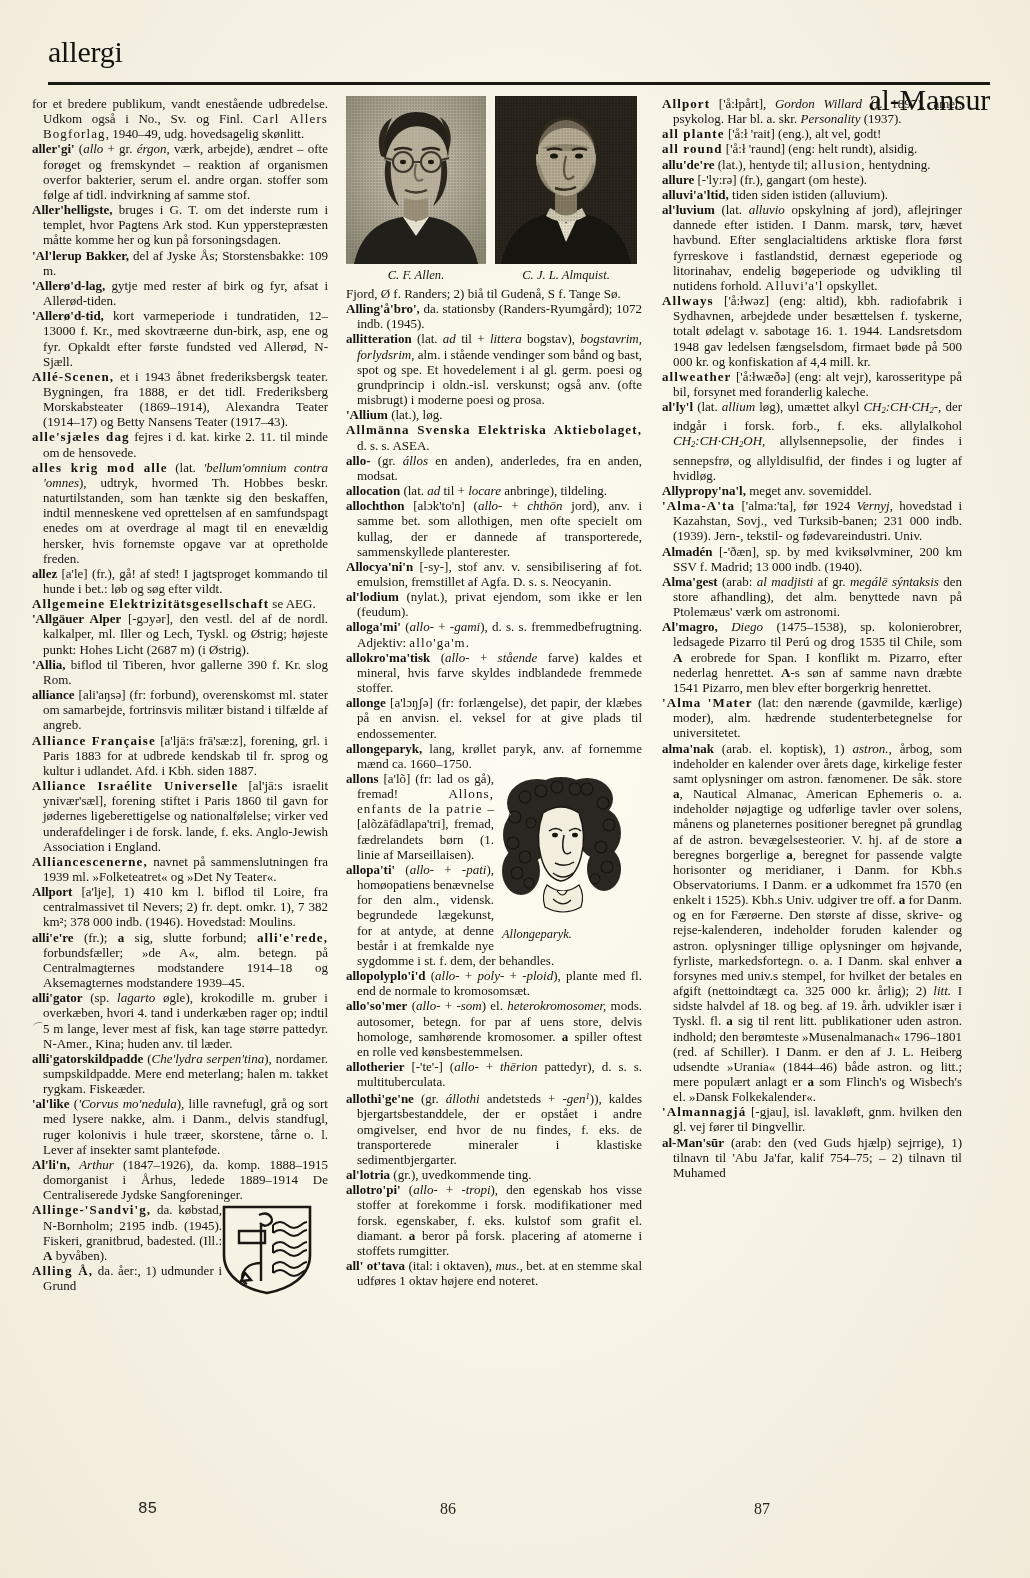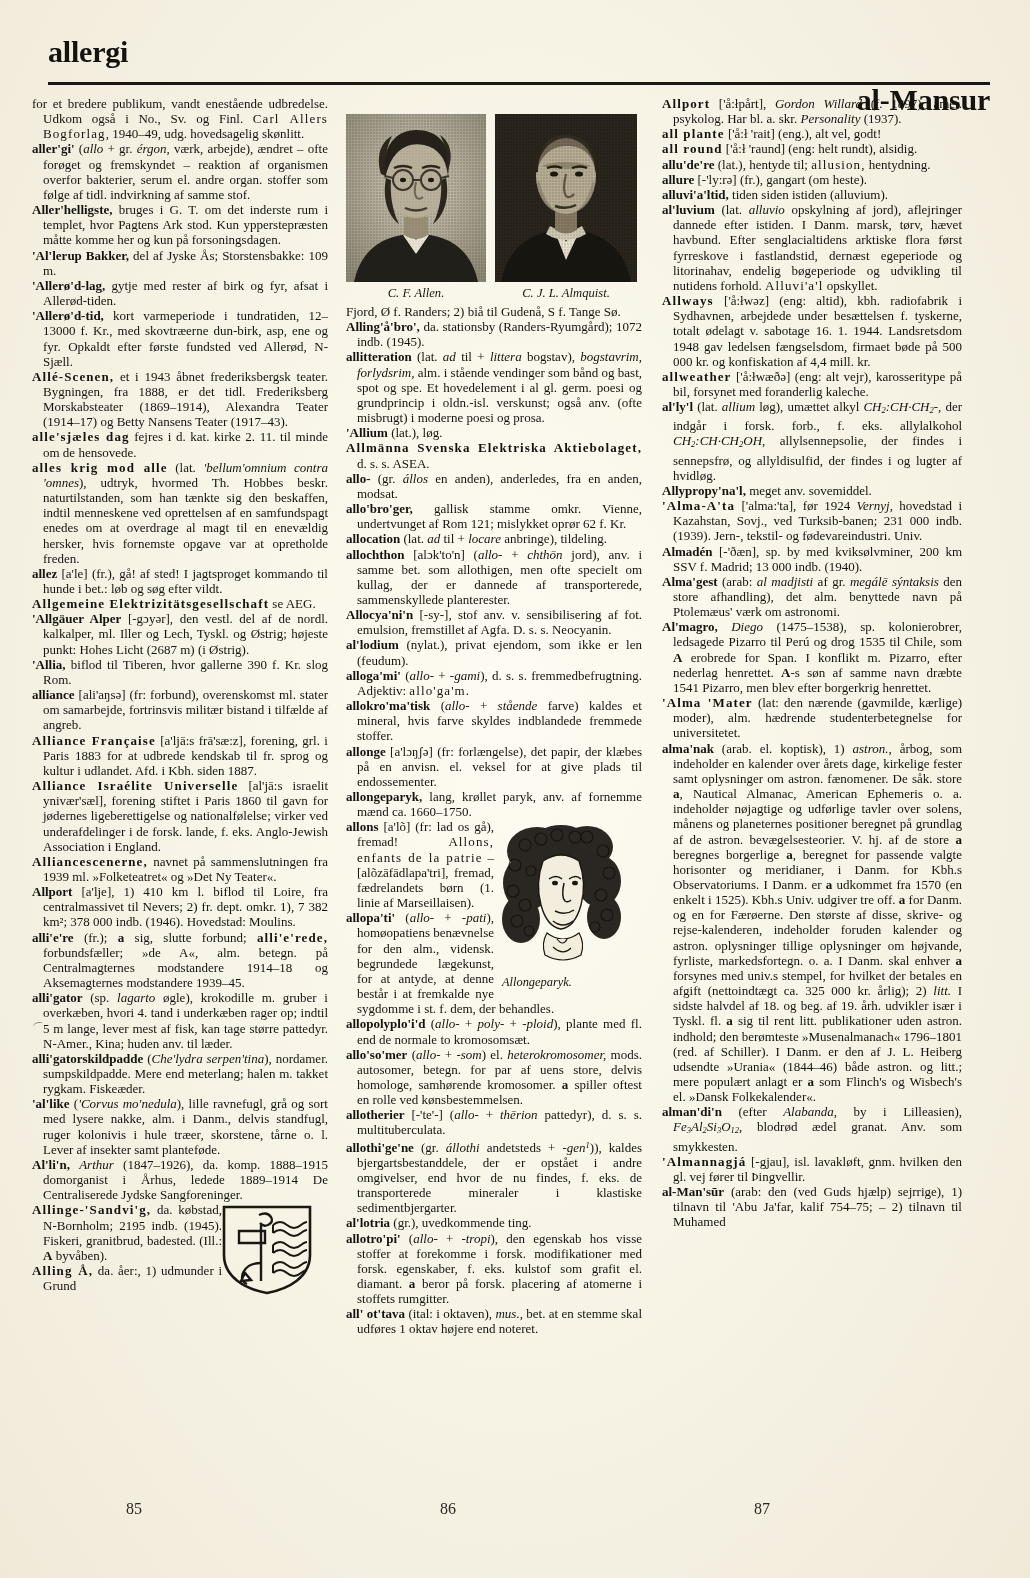--- a/index.html
+++ b/index.html
@@ -27,21 +27,21 @@
   }
   .header {
     position: absolute;
     left: 48px;
     right: 40px;
     top: 34px;
     height: 52px;
   }
   .header .hw {
     font-family: "Liberation Serif", "DejaVu Serif", serif;
-    font-weight: bold;
+    font-weight: normal;
     font-size: 30px;
     letter-spacing: -0.2px;
     line-height: 36px;
   }
   .header .hw-left { float: left; }
   .header .hw-right { float: right; margin-top: 48px; }
   .rule {
     position: absolute;
     left: 48px;
     right: 40px;
@@ -98,21 +98,21 @@
   }
   .photo.allen { width: 140px; height: 168px; }
   .photo.almq  { width: 142px; height: 168px; }
   .cap {
     text-align: center;
     font-style: italic;
     font-size: 12.6px;
     line-height: 16px;
     padding-top: 3px;
   }
-  .photo-wrap { display: flex; flex-direction: column; margin-top: 18px; }
+  .photo-wrap { display: flex; flex-direction: column; }
 
   
   .wig-float {
     float: right;
     width: 140px;
     margin: 2px 0 1px 8px;
     shape-outside: margin-box;
   }
   .wig-cap {
     text-align: left;
@@ -134,21 +134,21 @@
     top: 1500px;
     width: 944px;
     height: 26px;
   }
   .pnum {
     position: absolute;
     font-size: 16px;
     font-family: "Liberation Serif", "DejaVu Serif", serif;
     color: #2a2620;
   }
-  .pnum.p1 { left: 78px; }
+  .pnum.p1 { left: 90px; font-family: Liberation Mono, monospace; }
   .pnum.p2 { left: 392px; }
   .pnum.p3 { left: 706px; }
 
   .gutter-mark {
     position: absolute;
     left: 33px;
     top: 1022px;
     width: 10px;
     height: 6px;
     border-top: 1.4px solid #6b6354;
@@ -328,21 +328,20 @@
           </div>
         </div>
       </div>
       <div id="col2-body">
           <p class="entry">Fjord, Ø f. Randers; 2) biå til Gudenå, S f. Tange Sø.</p>
           <p class="entry"><b>Alling'å'bro',</b> da. stationsby (Randers-Ryumgård); 1072 indb. (1945).</p>
           <p class="entry"><b>allitteration</b> (lat. <i>ad</i> til + <i>littera</i> bogstav), <i>bogstavrim, forlydsrim,</i> alm. i stående vendinger som bånd og bast, spot og spe. Et hovedelement i al gl. germ. poesi og grundprincip i oldn.-isl. verskunst; også anv. (ofte misbrugt) i moderne poesi og prosa.</p>
           <p class="entry"><b>'Allium</b> (lat.), løg.</p>
           <p class="entry"><b class="sp">Allmänna Svenska Elektriska Aktiebolaget,</b> d. s. s. ASEA.</p>
           <p class="entry"><b>allo-</b> (gr. <i>állos</i> en anden), anderledes, fra en anden, modsat.</p>
-          <p class="entry"><b>allo'bro'ger,</b> gallisk stamme omkr. Vienne, undertvunget af Rom 121; mislykket oprør 62 f. Kr.</p>
           <p class="entry"><b>allocation</b> (lat. <i>ad</i> til + <i>locare</i> anbringe), tildeling.</p>
           <p class="entry"><b>allochthon</b> [alɔk'to'n] (<i>allo-</i> + <i>chthōn</i> jord), anv. i samme bet. som allothigen, men ofte specielt om kullag, der er dannede af transporterede, sammenskyllede planterester.</p>
           <p class="entry"><b>Allocya'ni'n</b> [-sy-], stof anv. v. sensibilisering af fot. emulsion, fremstillet af Agfa. D. s. s. Neocyanin.</p>
           <p class="entry"><b>al'lodium</b> (nylat.), privat ejendom, som ikke er len (feudum).</p>
           <p class="entry"><b>alloga'mi'</b> (<i>allo-</i> + <i>-gami</i>), d. s. s. frem­medbefrugtning. Adjektiv: <span class="sp">allo'ga'm.</span></p>
           <p class="entry"><b>allokro'ma'tisk</b> (<i>allo-</i> + <i>stående</i> farve) kaldes et mineral, hvis farve skyldes indblandede fremmede stoffer.</p>
           <p class="entry"><b>allonge</b> [a'lɔŋʃə] (fr: forlængelse), det papir, der klæbes på en anvisn. el. veksel for at give plads til endossementer.</p>
           <p class="entry"><b>allongeparyk,</b> lang, krøllet paryk, anv. af fornemme mænd ca. 1660–1750.</p>
           <p class="entry"><span class="wig-float">
   <svg width="140" height="150" viewBox="0 0 140 150">
@@ -423,21 +422,20 @@
           <p class="entry"><b class="sp">Allways</b> ['å:łwəz] (eng: altid), kbh. radiofabrik i Sydhavnen, arbejdede under besættelsen f. tyskerne, totalt ødelagt v. sabotage 16. 1. 1944. Landsretsdom 1948 gav ledelsen fængselsdom, firmaet bøde på 500 000 kr. og konfiskation af 4,4 mill. kr.</p>
           <p class="entry"><b class="sp">allweather</b> ['å:łwæðə] (eng: alt vejr), karosseritype på bil, forsynet med foranderlig kaleche.</p>
           <p class="entry"><b>al'ly'l</b> (lat. <i>allium</i> løg), umættet alkyl <i>CH<sub>2</sub>:CH·CH<sub>2</sub>-</i>, der indgår i forsk. forb., f. eks. allylalkohol <i>CH<sub>2</sub>:CH·CH<sub>2</sub>OH</i>, allylsennepsolie, der findes i sennepsfrø, og allyldisulfid, der findes i og lugter af hvidløg.</p>
           <p class="entry"><b>Allypropy'na'l,</b> meget anv. sovemiddel.</p>
           <p class="entry"><b class="sp">'Alma-A'ta</b> ['alma:'ta], før 1924 <i>Vernyj</i>, hovedstad i Kazahstan, Sovj., ved Turksib-banen; 231 000 indb. (1939). Jern-, tekstil- og fødevareindustri. Univ.</p>
           <p class="entry"><b>Almadén</b> [-'ðæn], sp. by med kviksølvminer, 200 km SSV f. Madrid; 13 000 indb. (1940).</p>
           <p class="entry"><b>Alma'gest</b> (arab: <i>al madjisti</i> af gr. <i>megálē sýntaksis</i> den store afhandling), det alm. benyttede navn på Ptolemæus' værk om astronomi.</p>
           <p class="entry"><b>Al'magro,</b> <i>Diego</i> (1475–1538), sp. kolonierobrer, ledsagede Pizarro til Perú og drog 1535 til Chile, som <b>A</b> erobrede for Span. I konflikt m. Pizarro, efter nederlag henrettet. <b>A</b>-s søn af samme navn dræbte 1541 Pizarro, men blev efter borgerkrig henrettet.</p>
           <p class="entry"><b class="sp">'Alma 'Mater</b> (lat: den nærende (gavmilde, kærlige) moder), alm. hædrende studenterbetegnelse for universitetet.</p>
           <p class="entry"><b>alma'nak</b> (arab. el. koptisk), 1) <i>astron.</i>, årbog, som indeholder en kalender over årets dage, kirkelige fester samt oplysninger om astron. fænomener. De såk. store <b>a</b>, Nautical Almanac, American Ephemeris o. a. indeholder nøjagtige og udførlige tavler over solens, månens og planeternes positioner beregnet på grundlag af de astron. bevægelsesteorier. V. hj. af de store <b>a</b> beregnes borgerlige <b>a</b>, beregnet for passende valgte horisonter og meridianer, i Danm. for Kbh.s Observatoriums. I Danm. er <b>a</b> udkommet fra 1570 (en enkelt i 1525). Kbh.s Univ. udgiver tre off. <b>a</b> for Danm. og en for Færøerne. Den største af disse, skrive- og rejse-kalenderen, indeholder foruden kalender og astron. oplysninger tillige oplysninger om højvande, fyrliste, markedsfortegn. o. a. I Danm. skal enhver <b>a</b> forsynes med univ.s stempel, for hvilket der betales en afgift (nettoindtægt ca. 325 000 kr. årlig); 2) <i>litt.</i> I sidste halvdel af 18. og beg. af 19. årh. udvikler især i Tyskl. fl. <b>a</b> sig til rent litt. publikationer uden astron. indhold; den berømteste »Musenalmanach« 1796–1801 (red. af Schiller). I Danm. er den af J. L. Heiberg udsendte »Urania« (1844–46) både astron. og litt.; mere populært anlagt er <b>a</b> som Flinch's og Wisbech's el. »Dansk Folkekalender«.</p>
-          <p class="entry"><b>alman'di'n</b> (efter <i>Alabanda</i>, by i Lilleasien), <i>Fe<sub>3</sub>Al<sub>2</sub>Si<sub>3</sub>O<sub>12</sub></i>, blodrød ædel granat. Anv. som smykkesten.</p>
           <p class="entry"><b class="sp">'Almannagjá</b> [-gjau], isl. lavakløft, gnm. hvilken den gl. vej fører til Þingvellir.</p>
           <p class="entry"><b>al-Man'sūr</b> (arab: den (ved Guds hjælp) sejrrige), 1) tilnavn til 'Abu Ja'far, kalif 754–75; – 2) tilnavn til Muhamed</p>
         </div>
     </div>
 
   </div>
 
   <div class="footer-nums">
     <div class="pnum p1">85</div>
     <div class="pnum p2">86</div>

